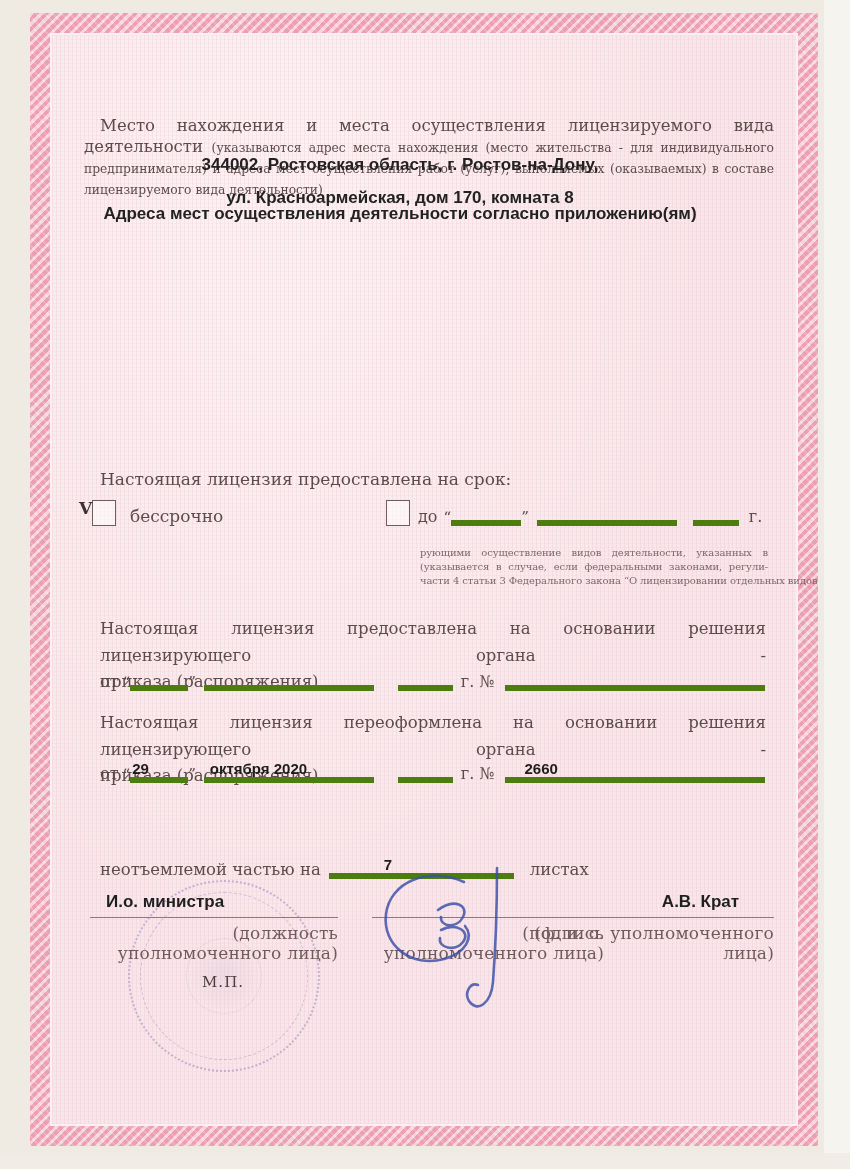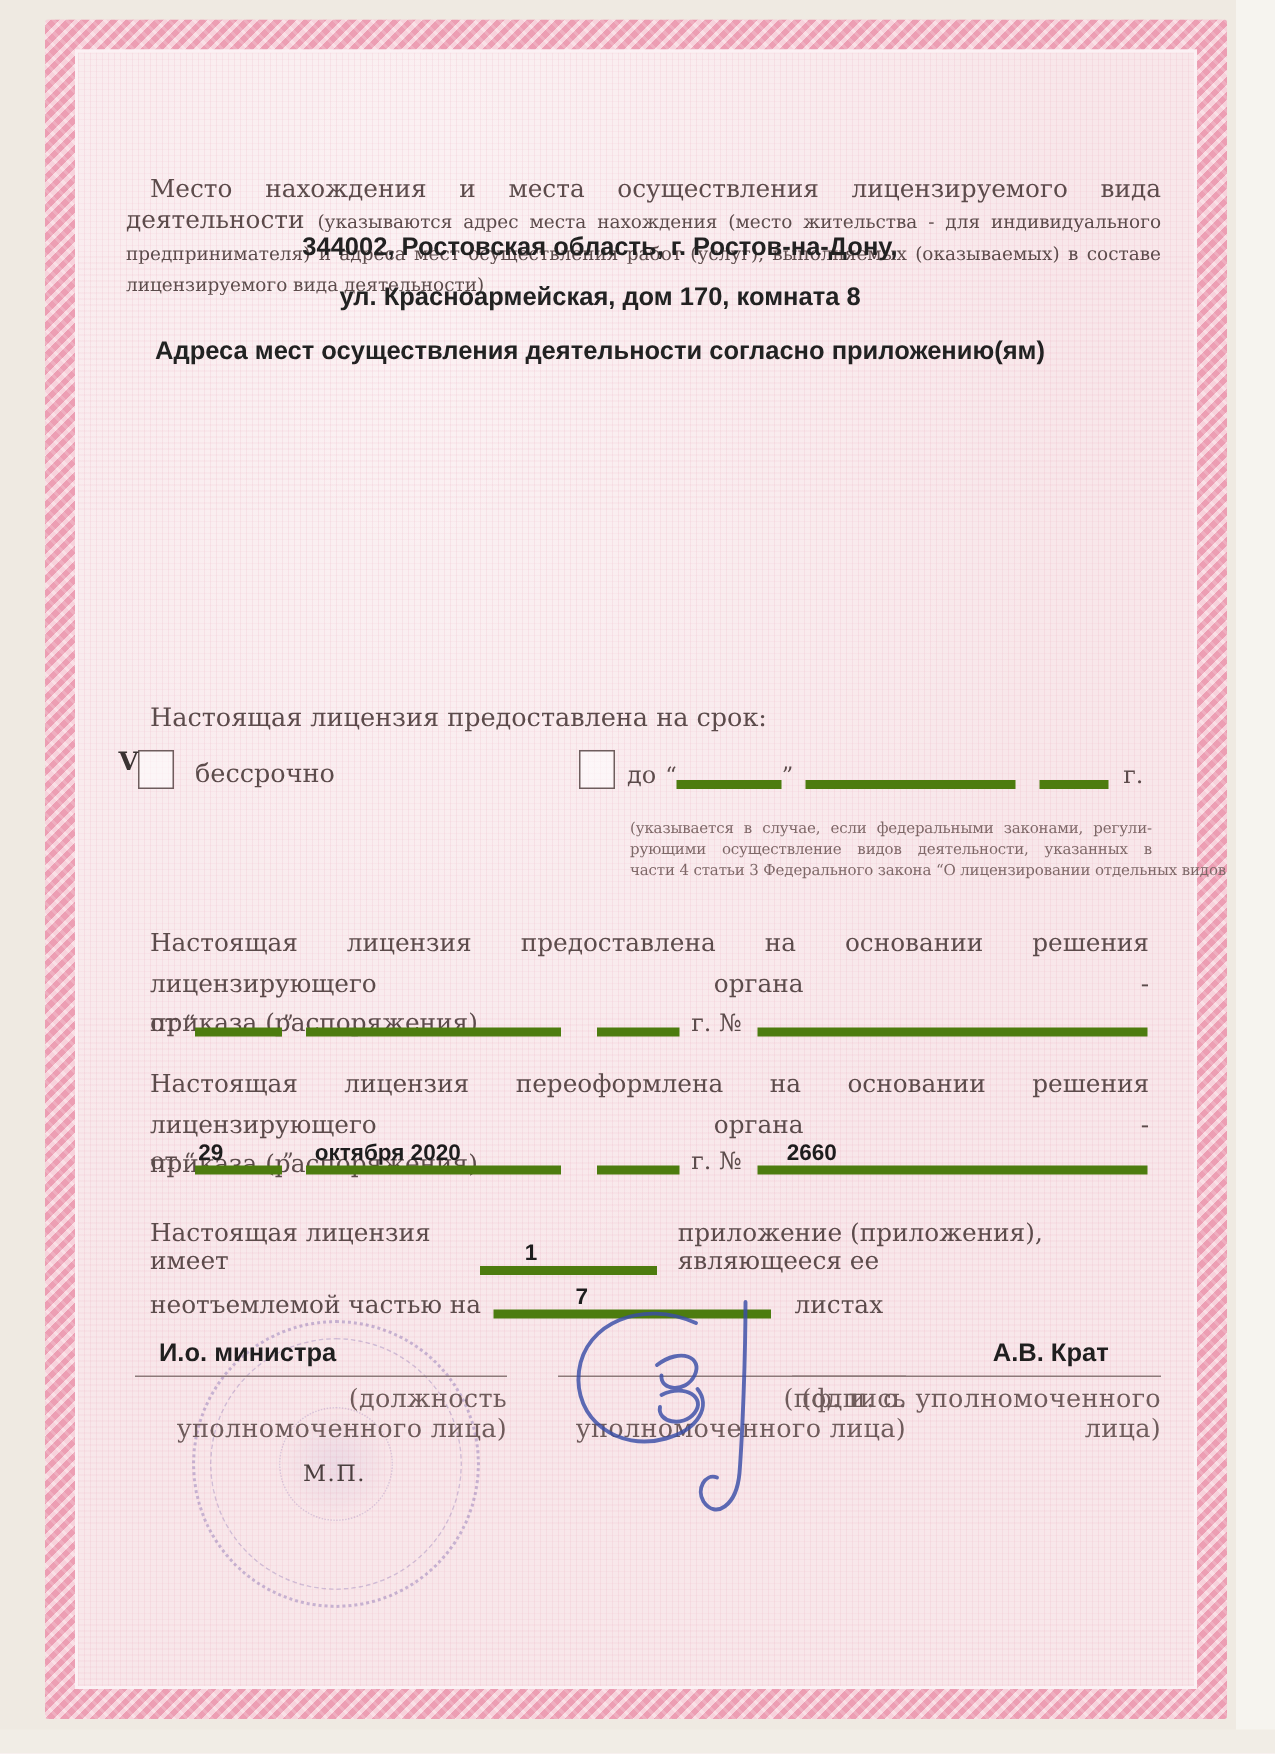--- a/index.html
+++ b/index.html
@@ -89,21 +89,21 @@
 
   <div class="stamp"></div>
 
   <div class="abs header-para">
     <span>Место нахождения и места осуществления лицензируемого вида деятельности</span>
     <span class="paren">(указываются адрес места нахождения (место жительства - для индивидуального предпринимателя) и адреса мест осуществления работ (услуг), выполняемых (оказываемых) в составе лицензируемого вида деятельности)</span>
   </div>
 
   <div class="abs addr" style="top:155px;">344002, Ростовская область, г. Ростов-на-Дону,</div>
   <div class="abs addr" style="top:188px;">ул. Красноармейская, дом 170, комната 8</div>
-  <div class="abs addr" style="top:224px;">Адреса мест осуществления деятельности согласно приложению(ям)</div>
+  <div class="abs addr" style="top:204px;">Адреса мест осуществления деятельности согласно приложению(ям)</div>
 
   <div class="abs form-text term-label">Настоящая лицензия предоставлена на срок:</div>
 
   <div class="row" style="left:92px;top:500px;">
     <span class="cb">
         <span class="mark">V</span>
       </span>
     <span class="ml14" style="font-size:17px;">бессрочно</span>
   </div>
 
@@ -112,22 +112,22 @@
     <span class="ml8">до</span>
     <span class="q ml6">“</span>
     <span class="ul" style="width:70px;"></span>
     <span class="q">”</span>
     <span class="ul ml8" style="width:140px;"></span>
     <span class="ul ml16" style="width:46px;"></span>
     <span class="ml10">г.</span>
   </div>
 
   <div class="abs fine">
+    <div class="jl">рующими осуществление видов деятельности, указанных в</div>
     <div class="jl">(указывается в случае, если федеральными законами, регули-</div>
-    <div class="jl">рующими осуществление видов деятельности, указанных в</div>
     <div>части 4 статьи 3 Федерального закона “О лицензировании отдельных видов</div>
   </div>
 
   <div class="abs para2" style="left:100px;top:616px;">
     <div class="jl">Настоящая лицензия предоставлена на основании решения лицензирующего органа -</div>
     <div>приказа (распоряжения)</div>
   </div>
 
   <div class="row" style="left:100px;top:668px;width:665px;">
     <span>от</span>
@@ -149,25 +149,20 @@
     <span>от</span>
     <span class="q ml4">“</span>
     <span class="ul" style="width:58px;"><span class="val-pad2">29</span></span>
     <span class="q">”</span>
     <span class="ul ml8" style="width:170px;"><span class="val-pad6">октября 2020</span></span>
     <span class="ul ml24" style="width:55px;"></span>
     <span class="ml8">г. №</span>
     <span class="ul grow ml10"><span class="val-pad20">2660</span></span>
   </div>
 
-  <div class="row attach-text" style="left:100px;top:812px;width:680px;">
-    <span>Настоящая лицензия имеет</span>
-    <span class="ul ml10" style="width:118px;"><span class="val-pad30">1</span></span>
-    <span class="ml14">приложение (приложения), являющееся ее</span>
-  </div>
 
   <div class="row attach-text" style="left:100px;top:856px;width:680px;">
     <span>неотъемлемой частью на</span>
     <span class="ul ml8" style="width:185px;"><span class="val-pad55">7</span></span>
     <span class="ml16">листах</span>
   </div>
 
   <div class="sig-name" style="left:106px;top:892px;">И.о. министра</div>
   <div class="sig-name" style="left:628px;top:892px;width:145px;text-align:center;">А.В. Крат</div>
 

